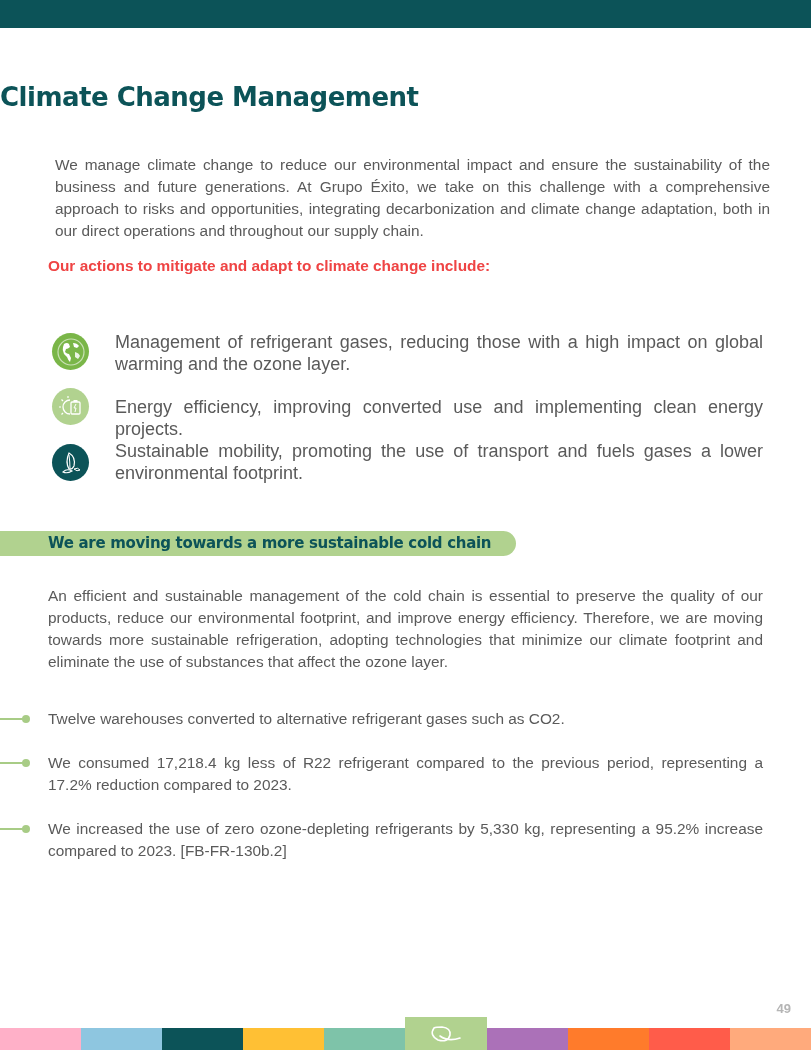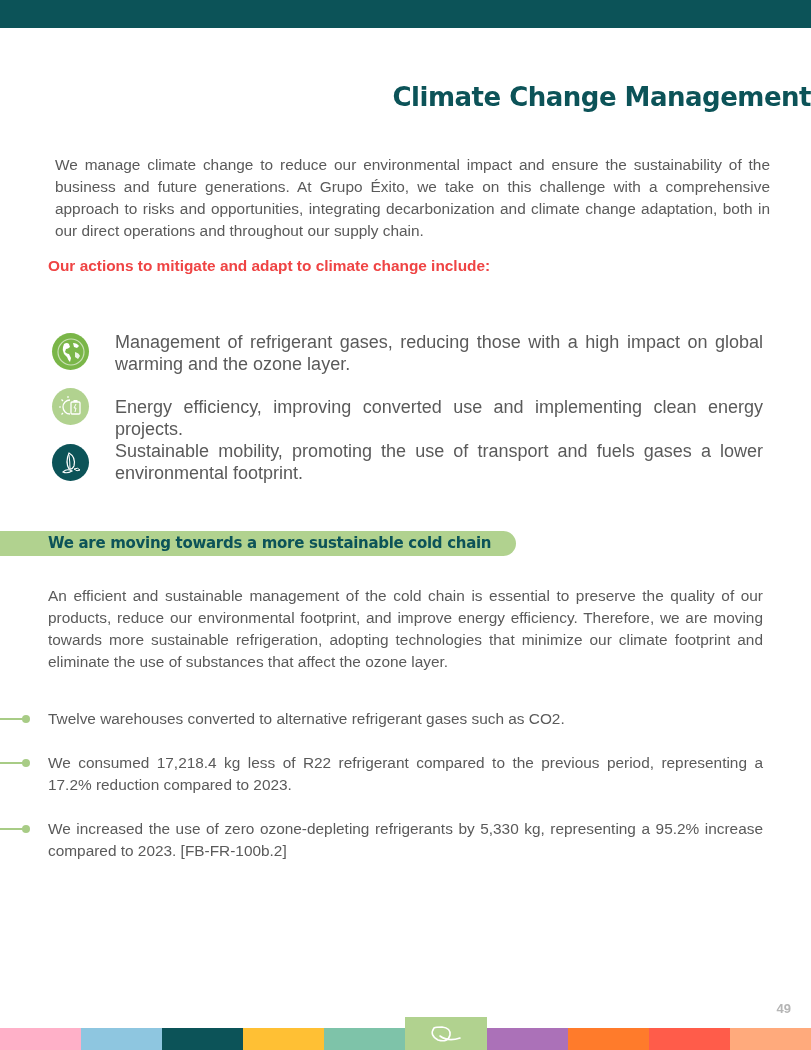--- a/index.html
+++ b/index.html
@@ -4,21 +4,21 @@
   <style>
     html, body { margin: 0; padding: 0; }
     body {
       width: 811px; height: 1050px; position: relative; overflow: hidden;
       background: #ffffff;
       font-family: "Liberation Sans", sans-serif;
       color: #5a5a5a;
     }
     .top-bar { position: absolute; left: 0; top: 0; width: 811px; height: 28px; background: #0c5358; }
     .title {
-      position: absolute; left: 0; top: 82px; width: 811px; text-align: right;
+      position: absolute; left: 0; top: 82px; width: 811px; text-align: left;
       font-family: "DejaVu Sans", sans-serif; font-weight: bold; font-size: 26px;
       color: #0c5358; letter-spacing: -0.5px;
     }
     .para {
       position: absolute; left: 48px; width: 715px;
       font-size: 15.4px; line-height: 22px; text-align: justify; color: #5a5a5a;
     }
     .intro { top: 147px; }
     .subhead { position: absolute; left: 48px; top: 257px; font-size: 15.4px; font-weight: bold; color: #ef4444; }
     .action { position: absolute; left: 0; width: 811px; }
@@ -119,21 +119,21 @@
   <div class="text">Twelve warehouses converted to alternative refrigerant gases such as CO2.</div>
 </div>
 <div class="bullet" style="top:752px;">
   <div class="line"></div>
   <div class="dot"></div>
   <div class="text">We consumed 17,218.4 kg less of R22 refrigerant compared to the previous period, representing a 17.2% reduction compared to 2023.</div>
 </div>
 <div class="bullet" style="top:818px;">
   <div class="line"></div>
   <div class="dot"></div>
-  <div class="text">We increased the use of zero ozone-depleting refrigerants by 5,330 kg, representing a 95.2% increase compared to 2023. [FB-FR-100b.2]</div>
+  <div class="text">We increased the use of zero ozone-depleting refrigerants by 5,330 kg, representing a 95.2% increase compared to 2023. [FB-FR-130b.2]</div>
 </div>
 
 <div class="page-num">49</div>
 
 <div class="footer">
   <div class="seg" style="background: rgb(255, 176, 200);"></div>
   <div class="seg" style="background: rgb(142, 198, 224);"></div>
   <div class="seg" style="background: rgb(12, 83, 88);"></div>
   <div class="seg" style="background: rgb(255, 192, 52);"></div>
   <div class="seg" style="background: rgb(126, 195, 169);"></div>

